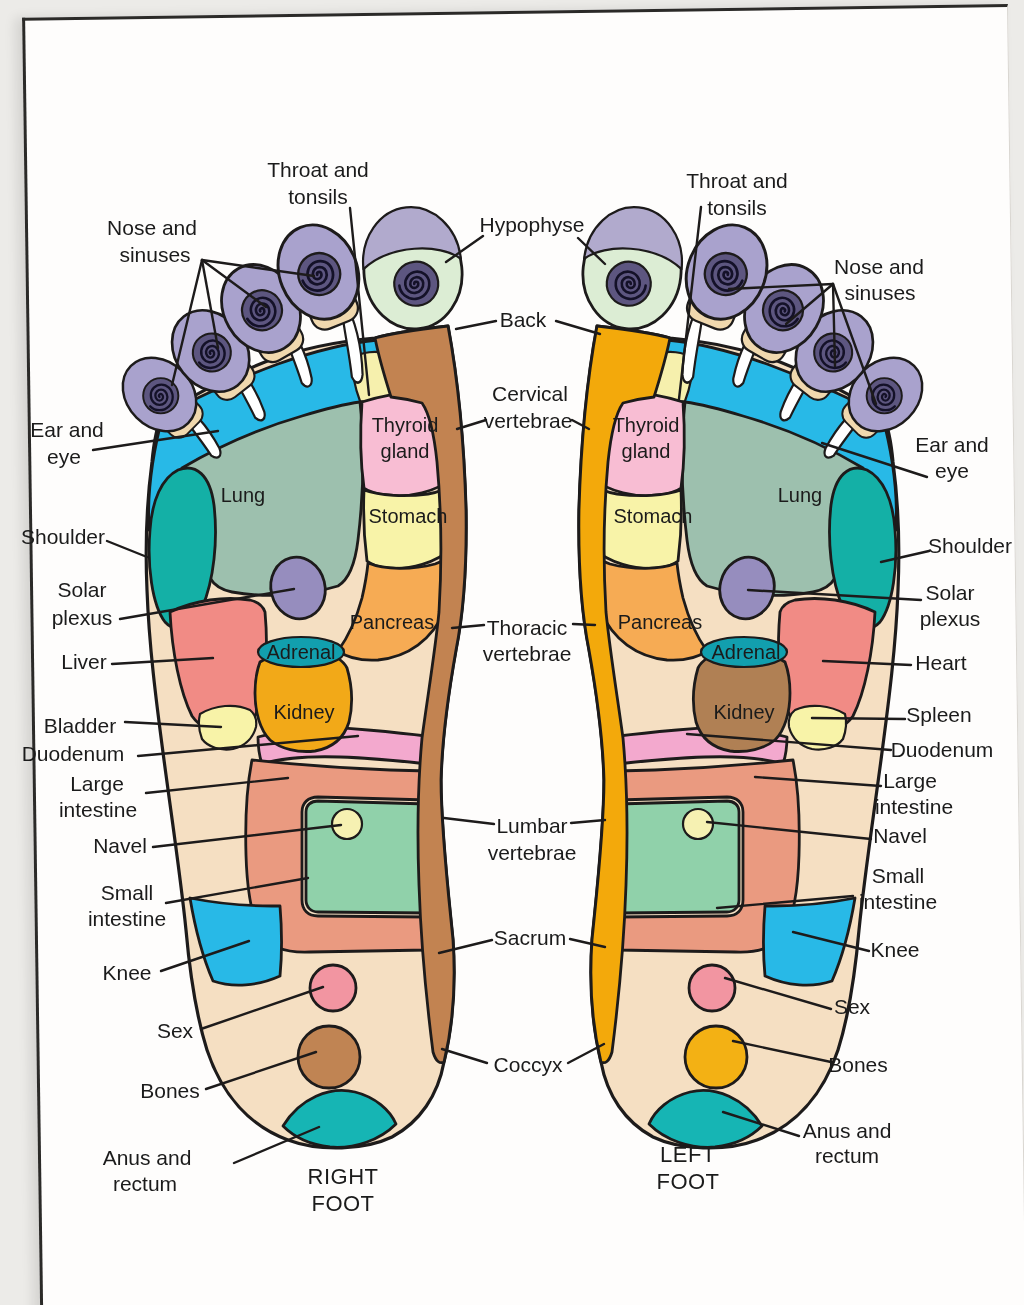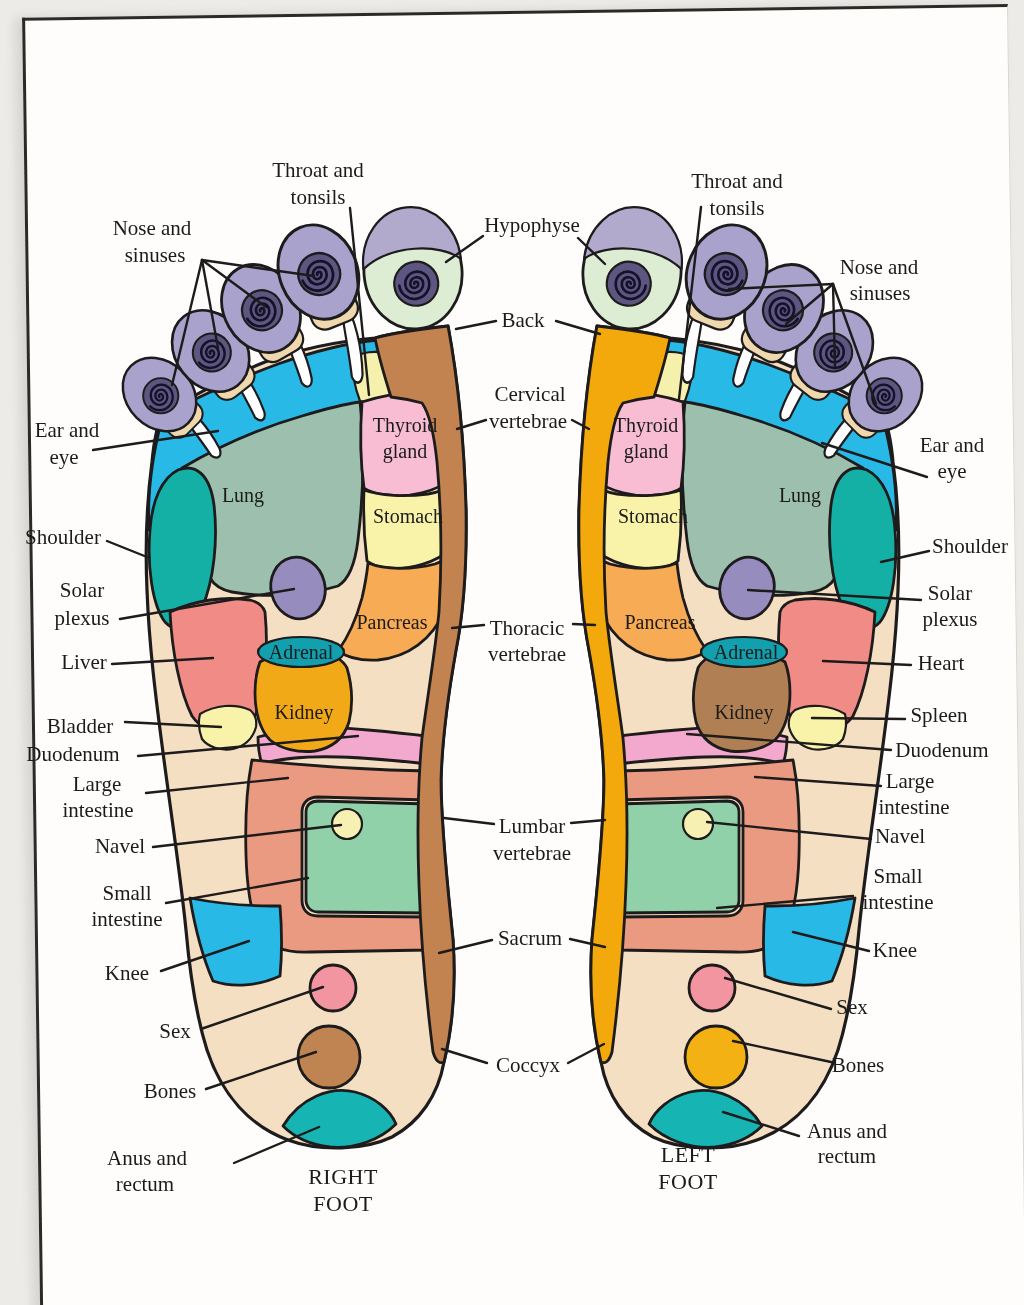--- a/index.html
+++ b/index.html
@@ -1,17 +1,17 @@
 <!DOCTYPE html>
 <html><head>
 <meta charset="utf-8">
 <style>
   html,body{margin:0;padding:0;background:#ecebe8;}
   #page{position:relative;width:1024px;height:1305px;overflow:hidden;
-        font-family:Liberation Serif, serif;}
+        font-family:Liberation Sans, sans-serif;}
   .canvas{position:absolute;left:22px;top:4px;right:16px;bottom:-12px;
           background:#fefdfc;transform:rotate(-0.8deg);transform-origin:100% 0;
           border-left:3px solid #2b2a28;border-top:3px solid #2b2a28;
           border-right:1px solid #d9d6d1;box-shadow:-7px 0 12px rgba(0,0,0,.10);}
   svg{position:absolute;left:0;top:0;}
   .zone{stroke:#1d1b1b;stroke-width:2.8;stroke-linejoin:round;}
   .body{stroke-width:3.2;}
   .thin{stroke-width:2.2;}
   .leader{stroke:#1d1b1b;stroke-width:2.4;fill:none;stroke-linecap:round;}
   .lbl{font-size:21px;fill:#1b1b1b;text-anchor:middle;}

